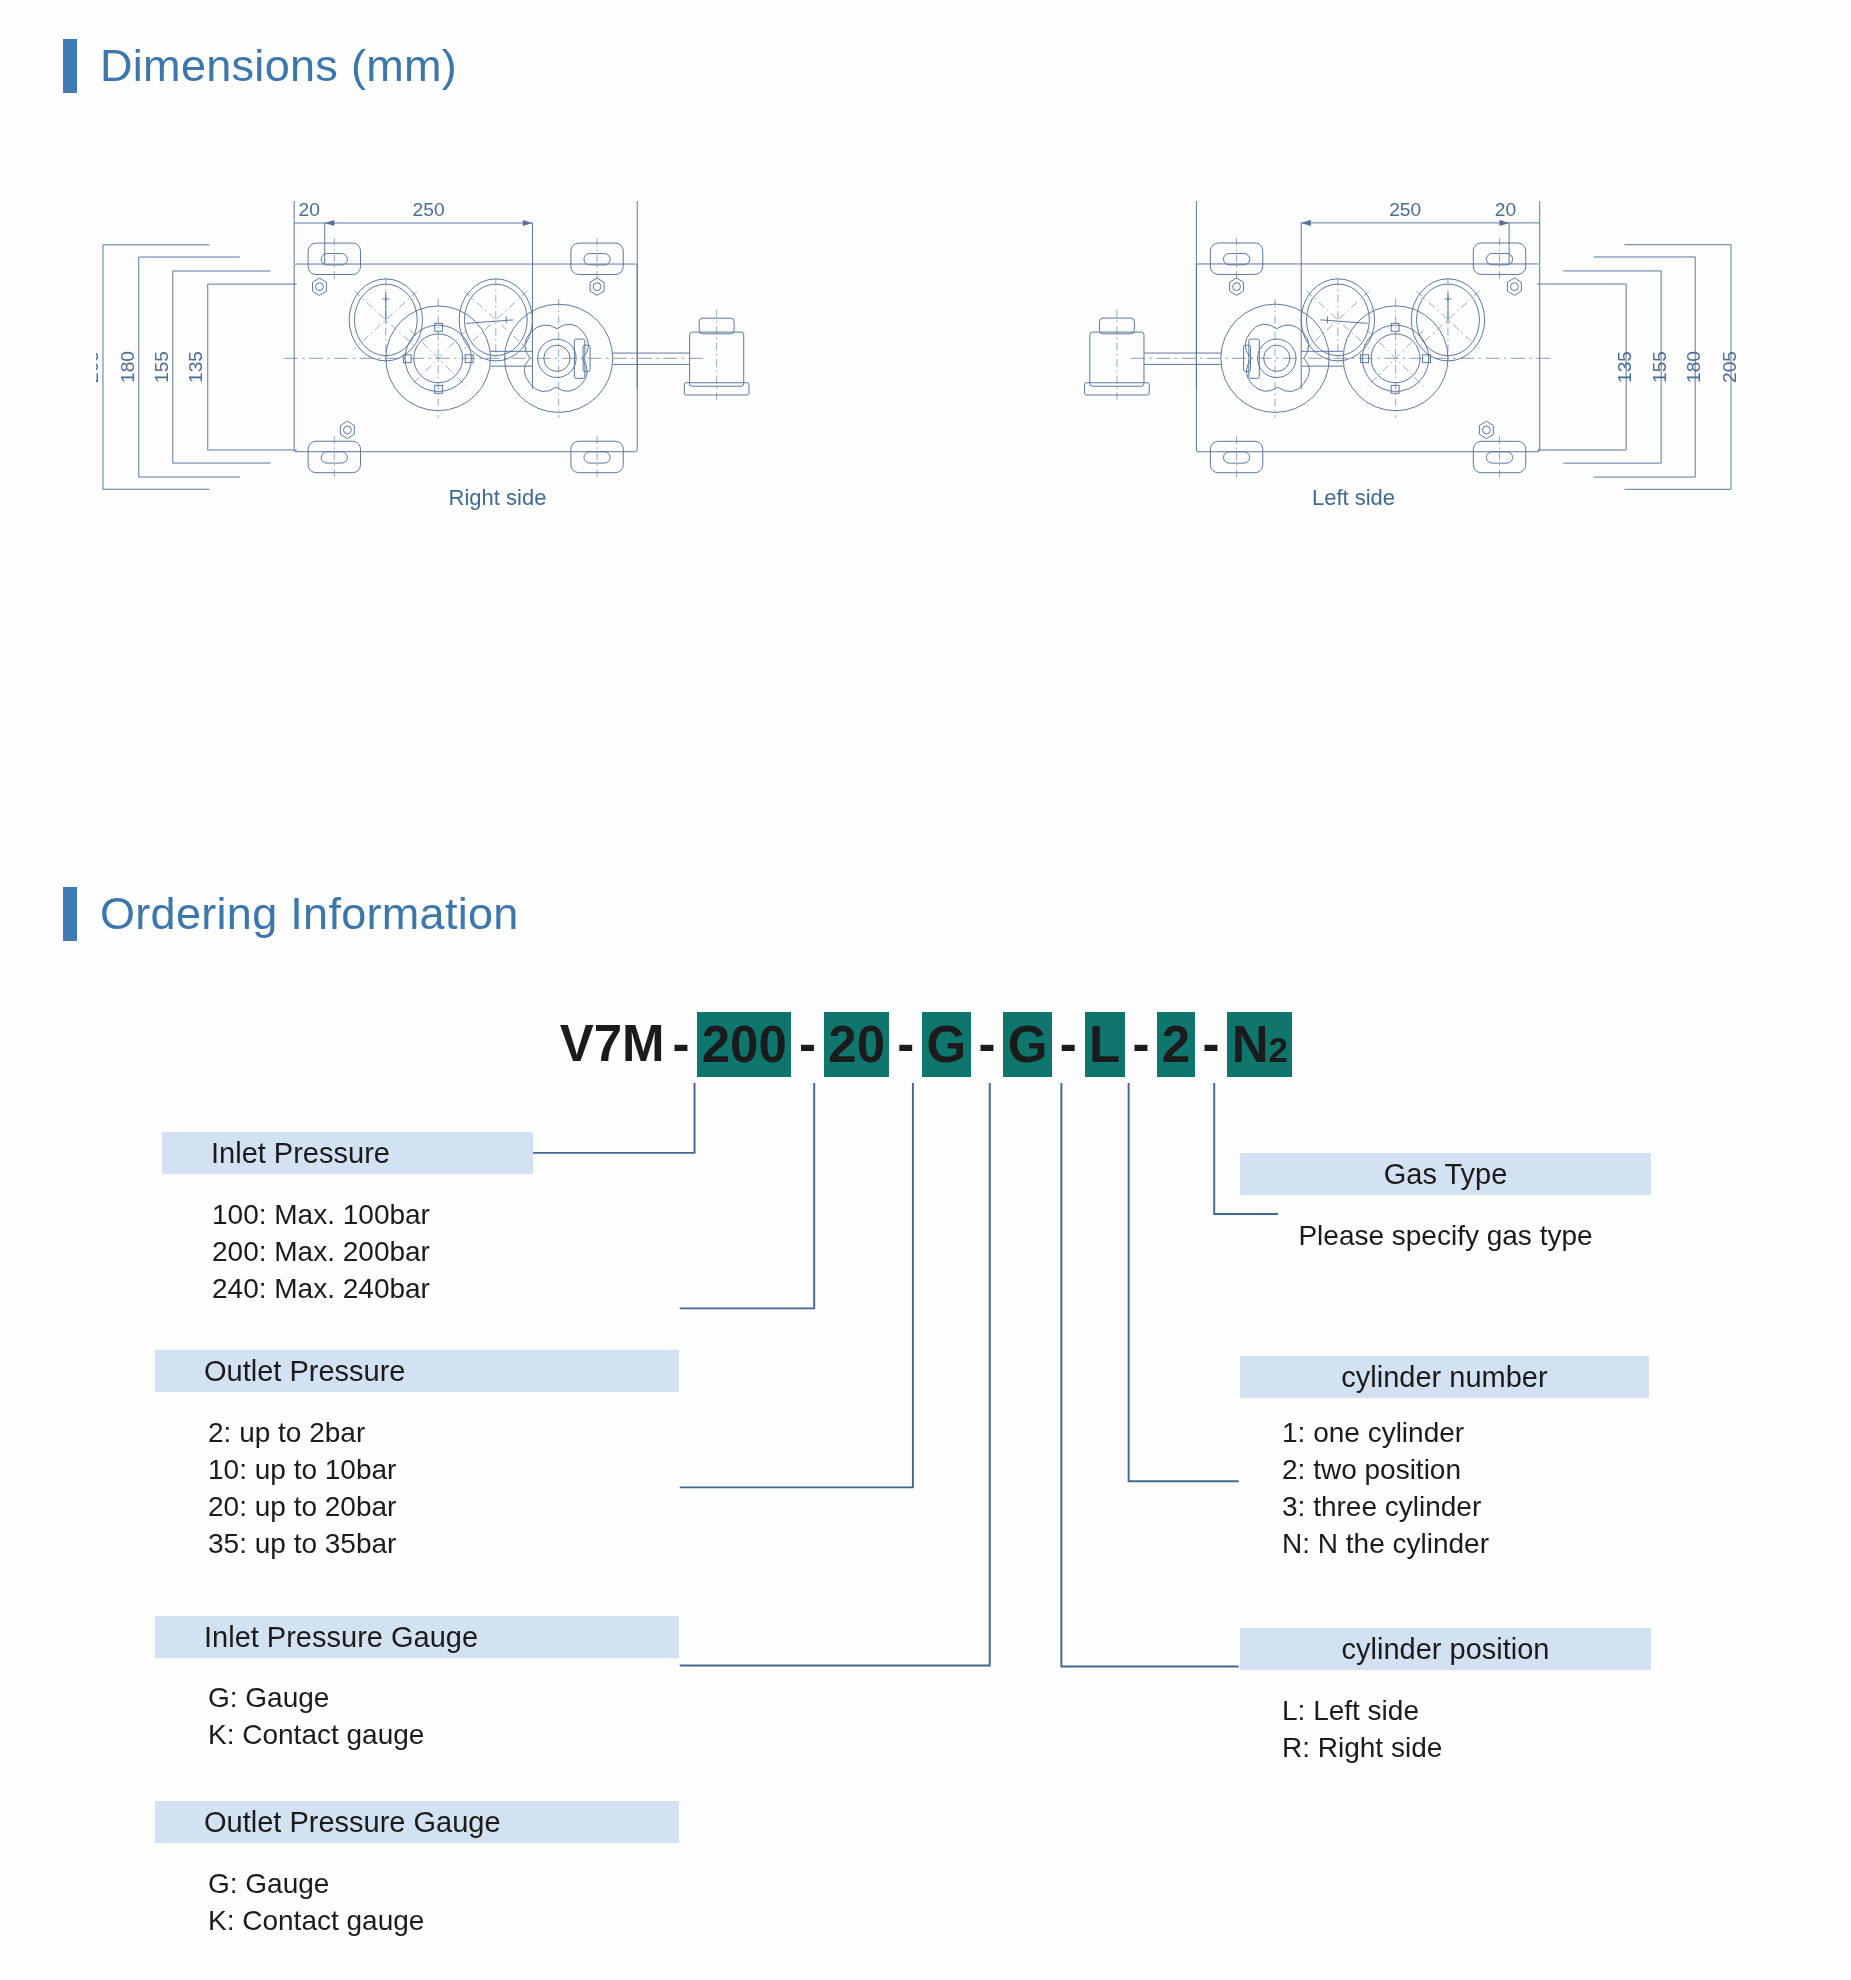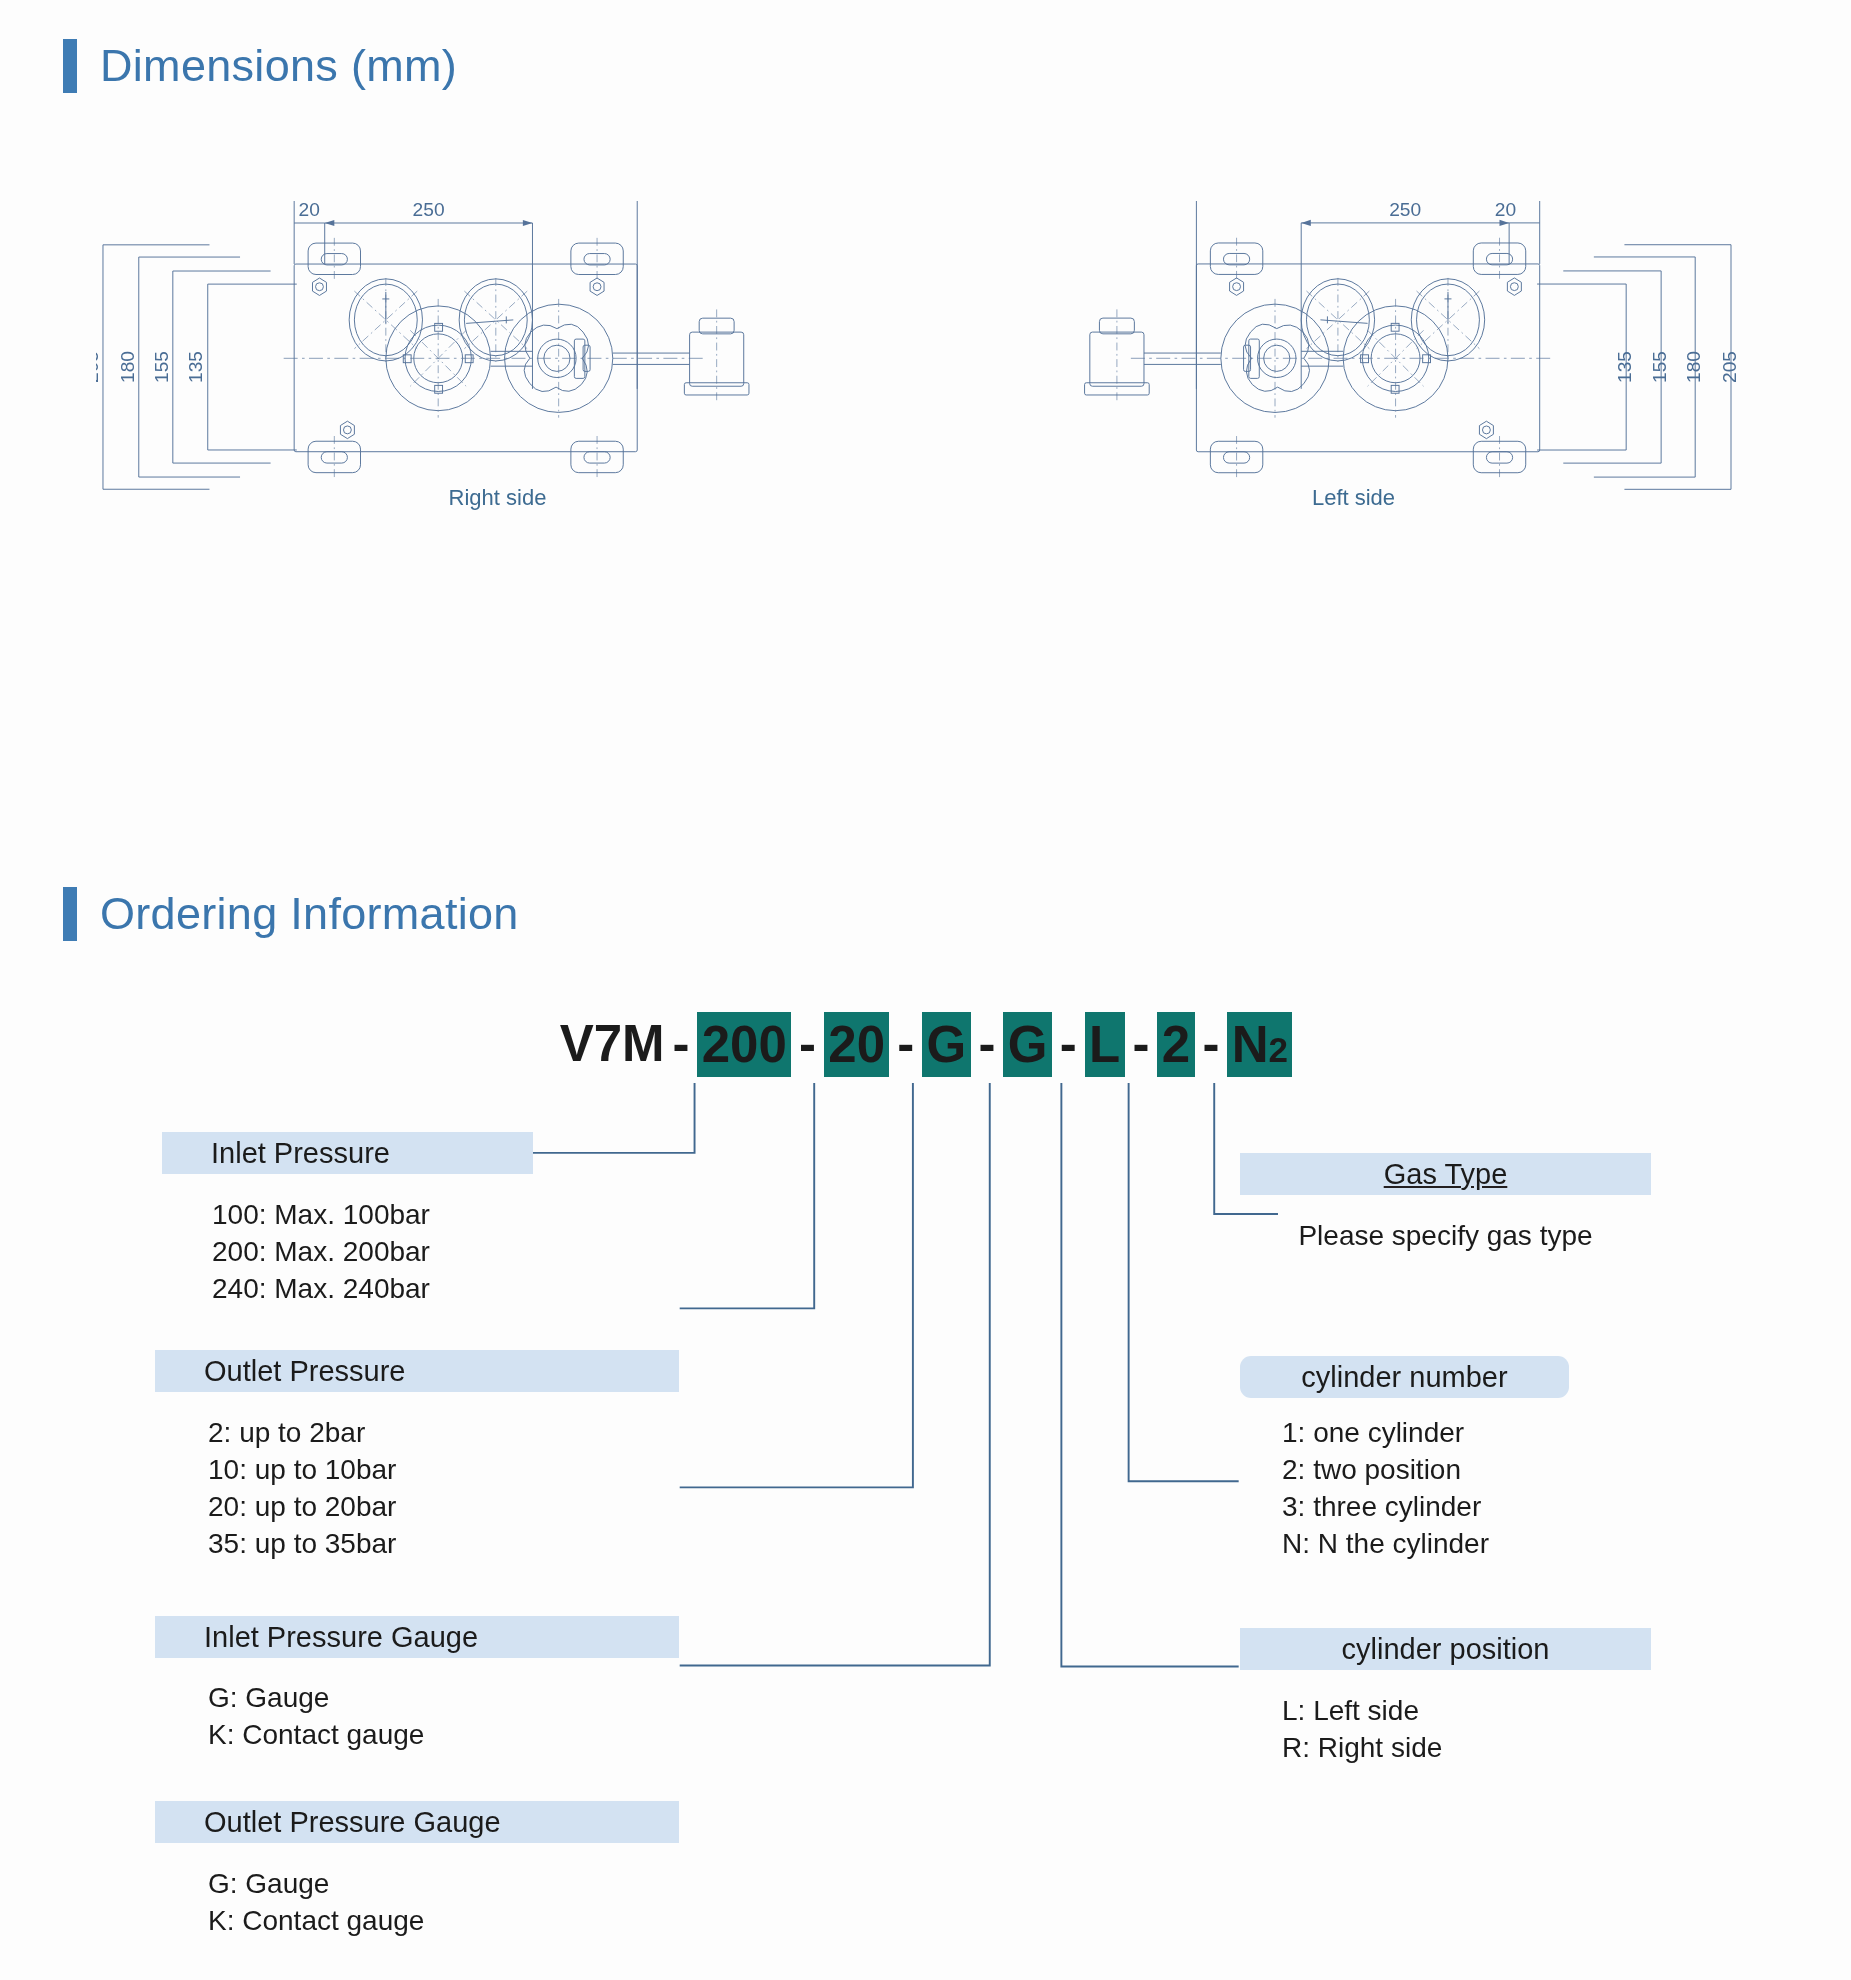--- a/index.html
+++ b/index.html
@@ -452,28 +452,28 @@
 </div>
 
 <div class="callout" style="left:155px;top:1801px;width:524px;">
   <div class="lbl">Outlet Pressure Gauge</div>
 </div>
 <div class="optlist" style="left:208px;top:1866px;">
   <div>G: Gauge</div>
   <div>K: Contact gauge</div>
 </div>
 
-<div class="callout center" style="left:1240px;top:1153px;width:411px;text-decoration:underline;">
+<div class="callout center" style="left:1240px;top:1153px;width:411px;">
   <div class="lbl">Gas Type</div>
 </div>
 <div class="optlist center" style="left:1240px;top:1218px;width:411px;">
   <div>Please specify gas type</div>
 </div>
 
-<div class="callout center" style="left:1240px;top:1356px;width:329px;border-radius:11px;">
+<div class="callout center" style="left:1240px;top:1356px;width:409px;">
   <div class="lbl">cylinder number</div>
 </div>
 <div class="optlist" style="left:1282px;top:1415px;">
   <div>1: one cylinder</div>
   <div>2: two position</div>
   <div>3: three cylinder</div>
   <div>N: N the cylinder</div>
 </div>
 
 <div class="callout center" style="left:1240px;top:1628px;width:411px;">

